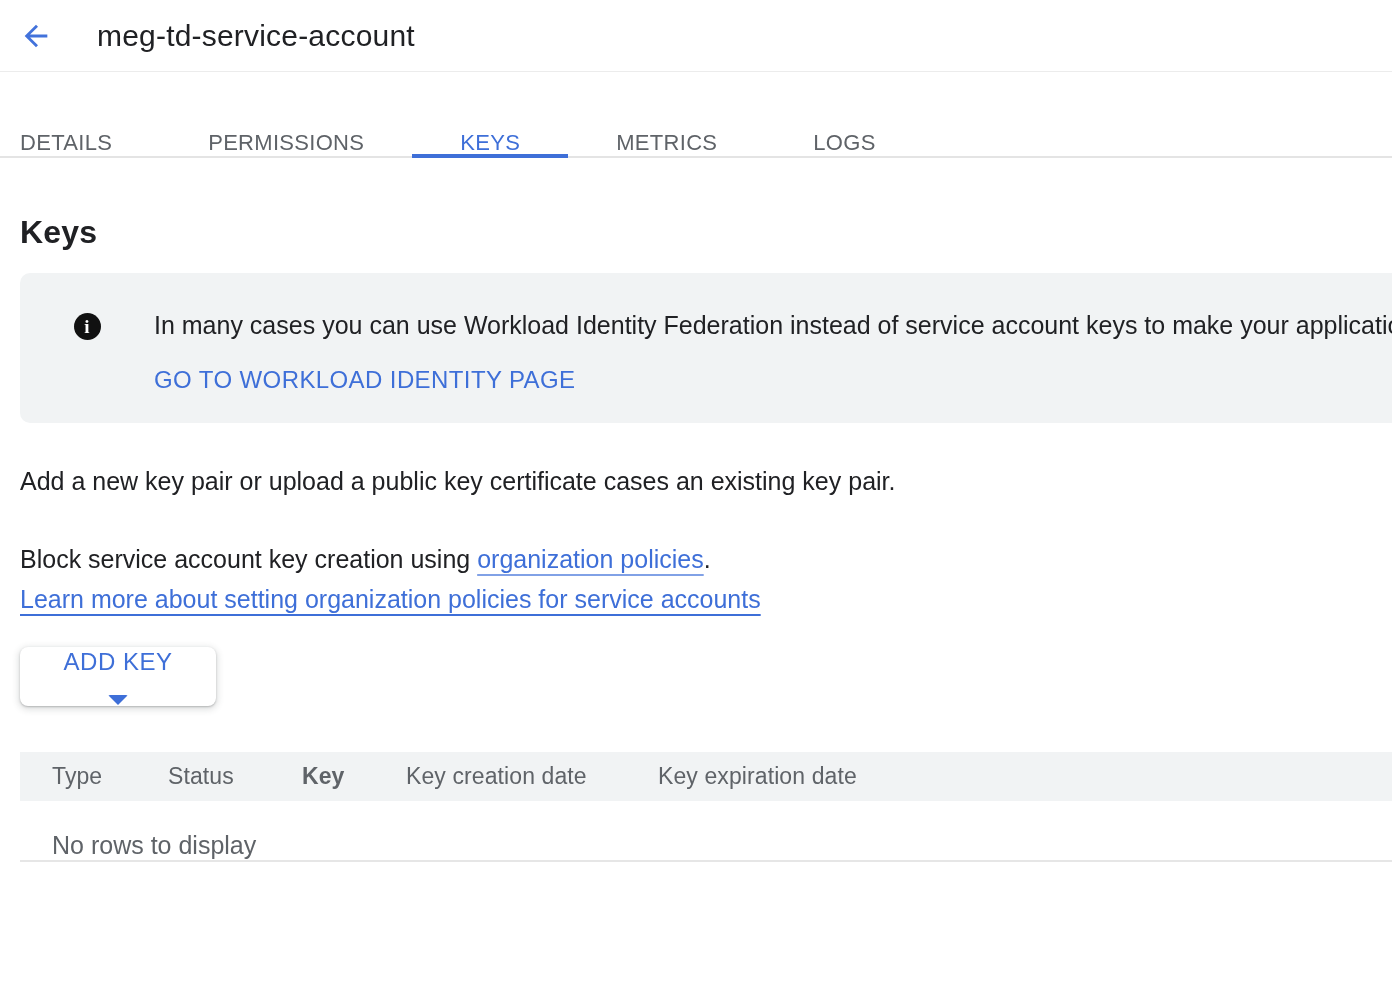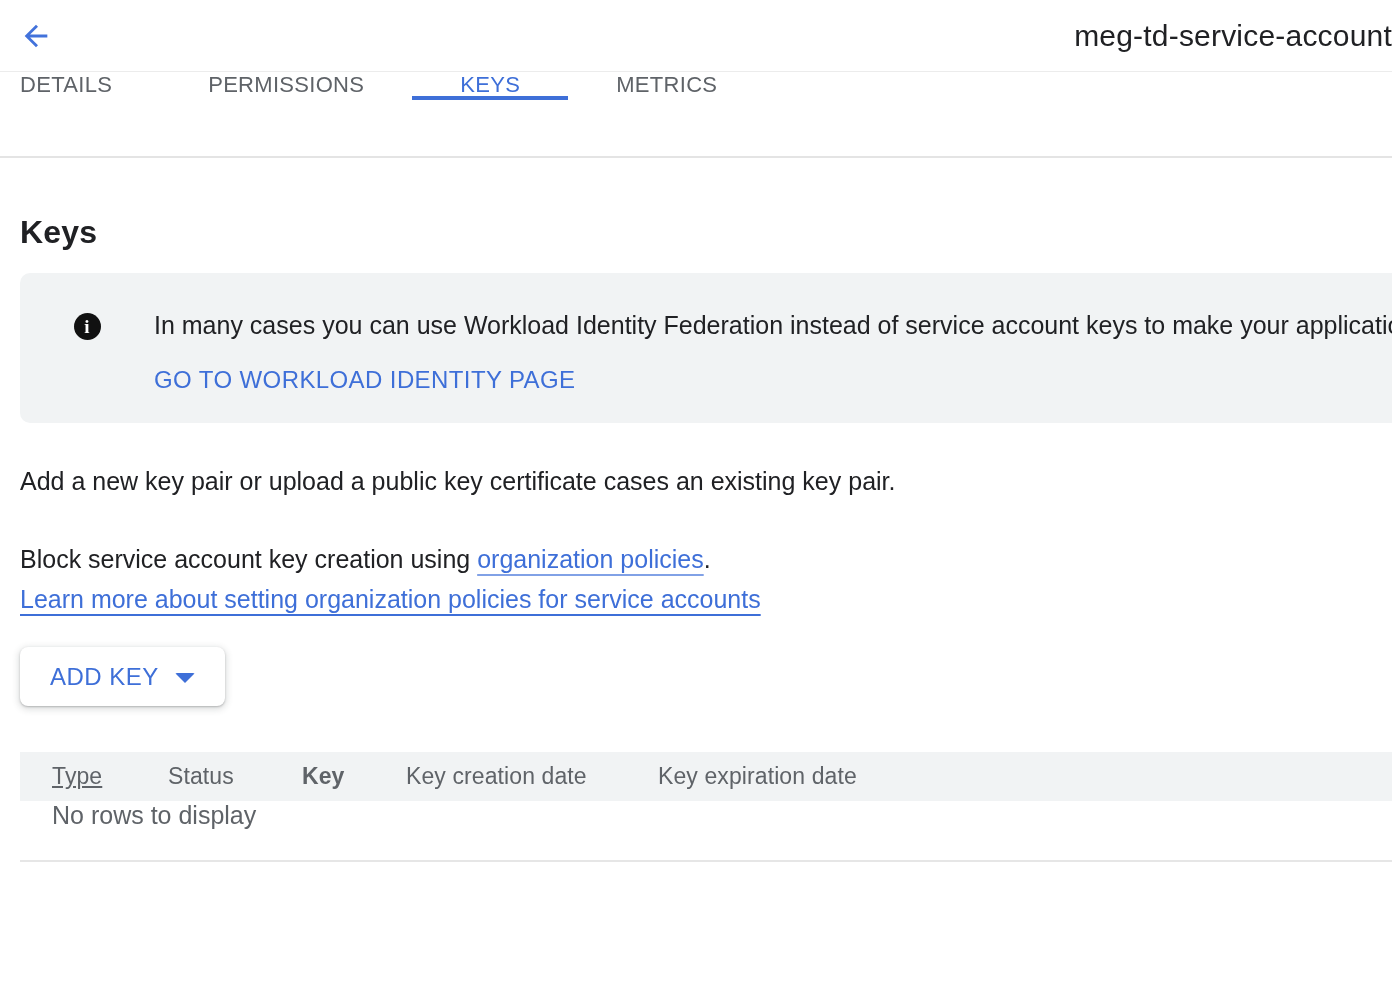--- a/index.html
+++ b/index.html
@@ -13,34 +13,34 @@
   *{margin:0;padding:0;box-sizing:border-box;}
   html,body{background:#fff;}
   body{
     width:1392px;height:982px;overflow:hidden;
     font-family:"Liberation Sans",sans-serif;
     color:var(--text-primary);
   }
   
   .app-header{
     height:72px;display:flex;align-items:center;
-    border-bottom:1px solid #ececec;background:#fff;justify-content:space-between;
+    border-bottom:1px solid #ececec;background:#fff;
   }
   .back-btn{
     width:44px;height:44px;margin-left:14px;border:none;background:transparent;
     display:flex;align-items:center;justify-content:center;cursor:pointer;
   }
   .back-btn svg{width:34px;height:34px;fill:#4272db;}
   .page-title{
     margin-left:39px;font-size:30px;font-weight:400;color:var(--text-primary);
     letter-spacing:.2px;
   }
   
   .tab-bar{
-    height:86px;display:flex;align-items:flex-start;
+    height:86px;display:flex;align-items:flex-end;
     border-bottom:2px solid #e4e4e4;background:#fff;
   }
   .tab{
     position:relative;display:flex;align-items:center;justify-content:center;
     padding:0 48px;font-size:22px;font-weight:500;letter-spacing:.3px;
     color:var(--text-secondary);cursor:pointer;background:transparent;border:none;
     font-family:inherit;
   }
   .tab:first-child{padding-left:20px;}
   .tab.active{color:var(--accent-blue);}
@@ -85,43 +85,43 @@
   .intro-text{margin-top:44px;font-size:25px;line-height:28px;color:var(--text-primary);}
   .block-text{margin-top:44px;font-size:25px;line-height:40px;color:var(--text-primary);}
   .block-text .learn-more{display:inline-block;text-decoration:underline;}
   
   .add-key-btn{
     margin-top:28px;height:59px;min-width:196px;padding:0 30px;
     background:#fff;border:none;border-radius:8px;
     box-shadow:0 1px 2px rgba(60,64,67,.30),0 2px 6px 2px rgba(60,64,67,.15);
     display:inline-flex;align-items:center;justify-content:center;gap:16px;
     font-family:inherit;font-size:24px;font-weight:500;letter-spacing:.5px;
-    color:var(--accent-blue);cursor:pointer;
+    color:var(--accent-blue);cursor:pointer;flex-direction:column;
   }
   .caret-down{
     width:0;height:0;border-left:10px solid transparent;
     border-right:10px solid transparent;border-top:10px solid var(--accent-blue);
     border-radius:2px;margin-top:3px;
   }
   
   .keys-table{margin-top:46px;}
   .table-header-row{
     height:49px;background:var(--table-header-bg);
     display:flex;align-items:center;padding-left:32px;
   }
   .th-cell{
     font-size:23px;font-weight:500;color:var(--text-secondary);letter-spacing:.1px;
   }
-  .th-cell:nth-child(1){width:116px;text-decoration:underline;}
+  .th-cell:nth-child(1){width:116px;}
   .th-cell:nth-child(2){width:134px;}
   .th-cell:nth-child(3){width:104px;font-weight:bold;}
   .th-cell:nth-child(4){width:252px;}
   .th-cell:nth-child(5){flex:1;}
   .table-empty-row{
-    height:61px;display:flex;align-items:flex-start;padding-left:32px;
+    height:61px;display:flex;align-items:flex-end;padding-left:32px;
     border-bottom:2px solid #e6e6e6;background:#fff;
     font-size:25px;color:var(--text-secondary);
   }
 </style>
 </head>
 <body>
 
 <header class="app-header">
   <button class="back-btn">
     <span style="display:flex;">
@@ -131,20 +131,21 @@
     </span>
   </button>
   <div class="page-title">meg-td-service-account</div>
 </header>
 
 <nav class="tab-bar">
   <button class="tab">DETAILS</button>
   <button class="tab">PERMISSIONS</button>
   <button class="tab active">KEYS</button>
   <button class="tab">METRICS</button>
+  <button class="tab">LOGS</button>
 </nav>
 
 <main>
   <h1 class="section-heading">Keys</h1>
 
   <div class="banner">
     <div class="banner-icon-col">
       <div class="info-icon">i</div>
     </div>
     <div class="banner-text-col">

